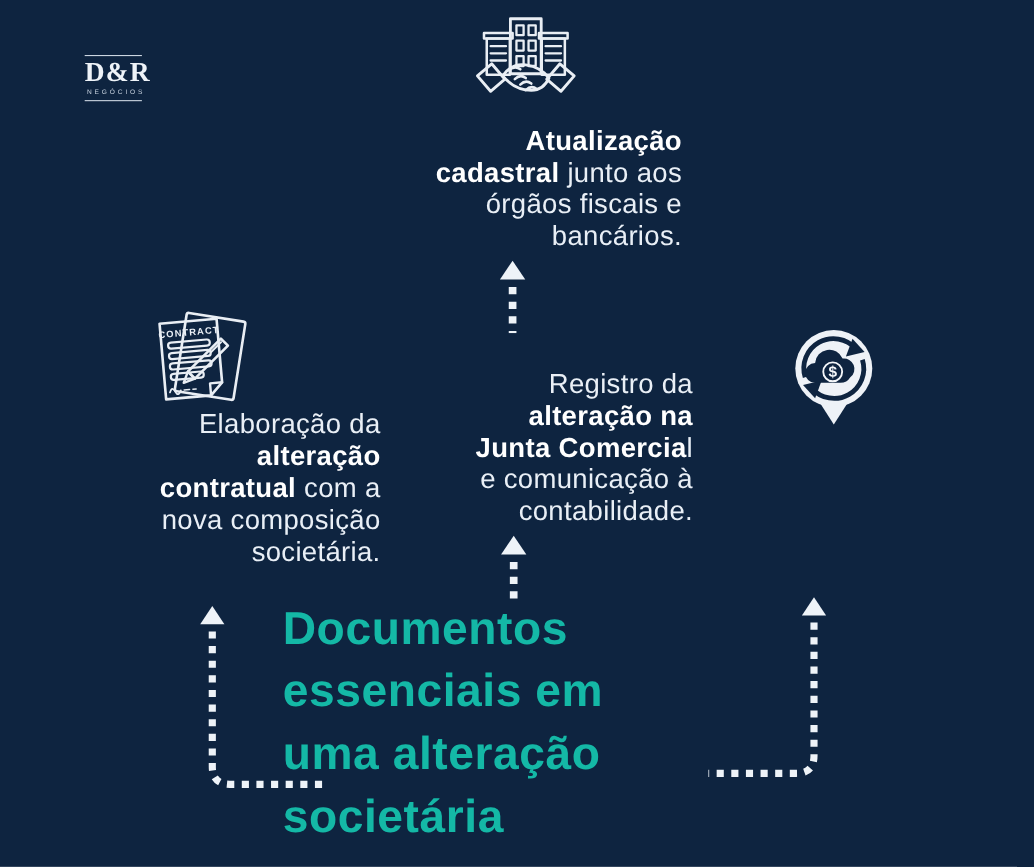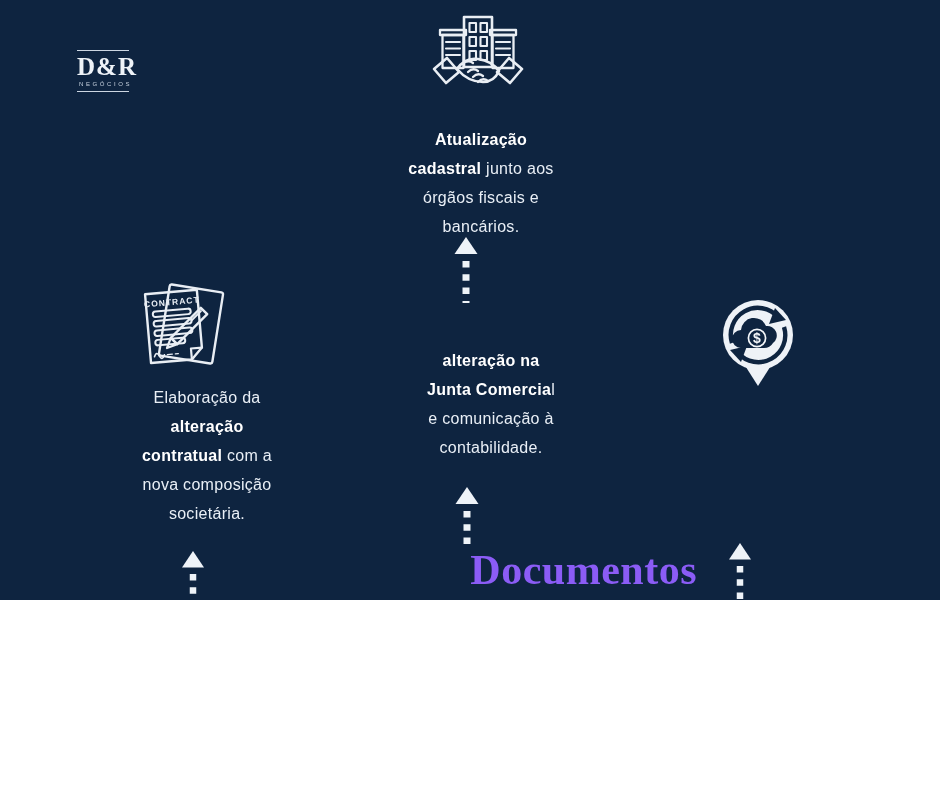--- a/index.html
+++ b/index.html
@@ -1,43 +1,43 @@
 <!DOCTYPE html>
 <html><head>
 <meta charset="utf-8">
 <style>
   html,body{margin:0;padding:0;}
   .canvas{
     position:relative;
-    width:940px;height:600px;
+    width:940px;height:788px;
     background:#0e2440;
     overflow:hidden;
     font-family:"Liberation Sans", sans-serif;
   }
   
   .logo{position:absolute;left:77px;top:50px;width:52px;text-align:center;color:#eef3f8;}
   .logo .rule{border-top:1.4px solid #ccd6e2;width:100%;}
   .logo .brand{font-family:"Liberation Serif", serif;font-weight:700;font-size:25px;line-height:27px;letter-spacing:1px;margin-top:2px;}
   .logo .sub{font-size:6px;letter-spacing:2.6px;color:#c6d1de;margin:1px 0 4px 2px;}
   
   .node-text{
-    position:absolute;width:300px;text-align:center;
-    color:#e9eff6;font-size:16px;line-height:29px;letter-spacing:0.3px;
-    white-space:pre-line;margin:15px;
+    position:absolute;width:300px;text-align:right;
+    color:#e9eff6;font-size:25px;line-height:29px;letter-spacing:0.3px;
+    white-space:pre-line;margin:4px;
   }
   .node-text .b{font-weight:700;color:#ffffff;}
   .txt-top{left:316px;top:110px;}
   .txt-center{left:326px;top:331px;}
   .txt-left{left:42px;top:368px;}
   .txt-right{left:622px;top:418px;}
   
   .main-title{
     position:absolute;left:257px;top:542px;width:440px;margin:0;
-    text-align:right;color:#8b5cf6;font-weight:700;font-size:42px;
-    line-height:57px;letter-spacing:0.5px;white-space:pre-line;font-family:Liberation Serif, serif;
+    text-align:left;color:#14b8a6;font-weight:700;font-size:42px;
+    line-height:57px;letter-spacing:0.5px;white-space:pre-line;
   }
   
   .icon{position:absolute;}
   .ic-top{left:432px;top:12px;}
   .ic-left{left:140px;top:282px;}
   .ic-right{left:716px;top:296px;}
   .arrow{position:absolute;}
   .ar-1{left:446px;top:231px;}
   .ar-2{left:447px;top:481px;}
   .ar-left{left:175px;top:545px;}
@@ -82,21 +82,22 @@
   <p class="node-text txt-top"><span class="b">Atualização
 cadastral</span><span> junto aos
 órgãos fiscais e
 bancários.</span></p>
 
   <svg class="arrow ar-1" width="40" height="72" viewBox="0 0 40 72">
     <polygon points="20,6 31.5,23 8.5,23" fill="#eef3f8"></polygon>
     <line x1="20" y1="30" x2="20" y2="72" stroke="#eef3f8" stroke-width="7" stroke-dasharray="6.5 6.8"></line>
   </svg>
 
-  <p class="node-text txt-center"><span class="b">alteração na
+  <p class="node-text txt-center"><span>Registro da
+</span><span class="b">alteração na
 Junta Comercia</span><span>l
 e comunicação à
 contabilidade.</span></p>
 
   <svg class="arrow ar-2" width="40" height="66" viewBox="0 0 40 66">
     <polygon points="20,6 31.5,23 8.5,23" fill="#eef3f8"></polygon>
     <line x1="20" y1="30" x2="20" y2="66" stroke="#eef3f8" stroke-width="7" stroke-dasharray="6.5 6.8"></line>
   </svg>
 
   <h1 class="main-title">Documentos

